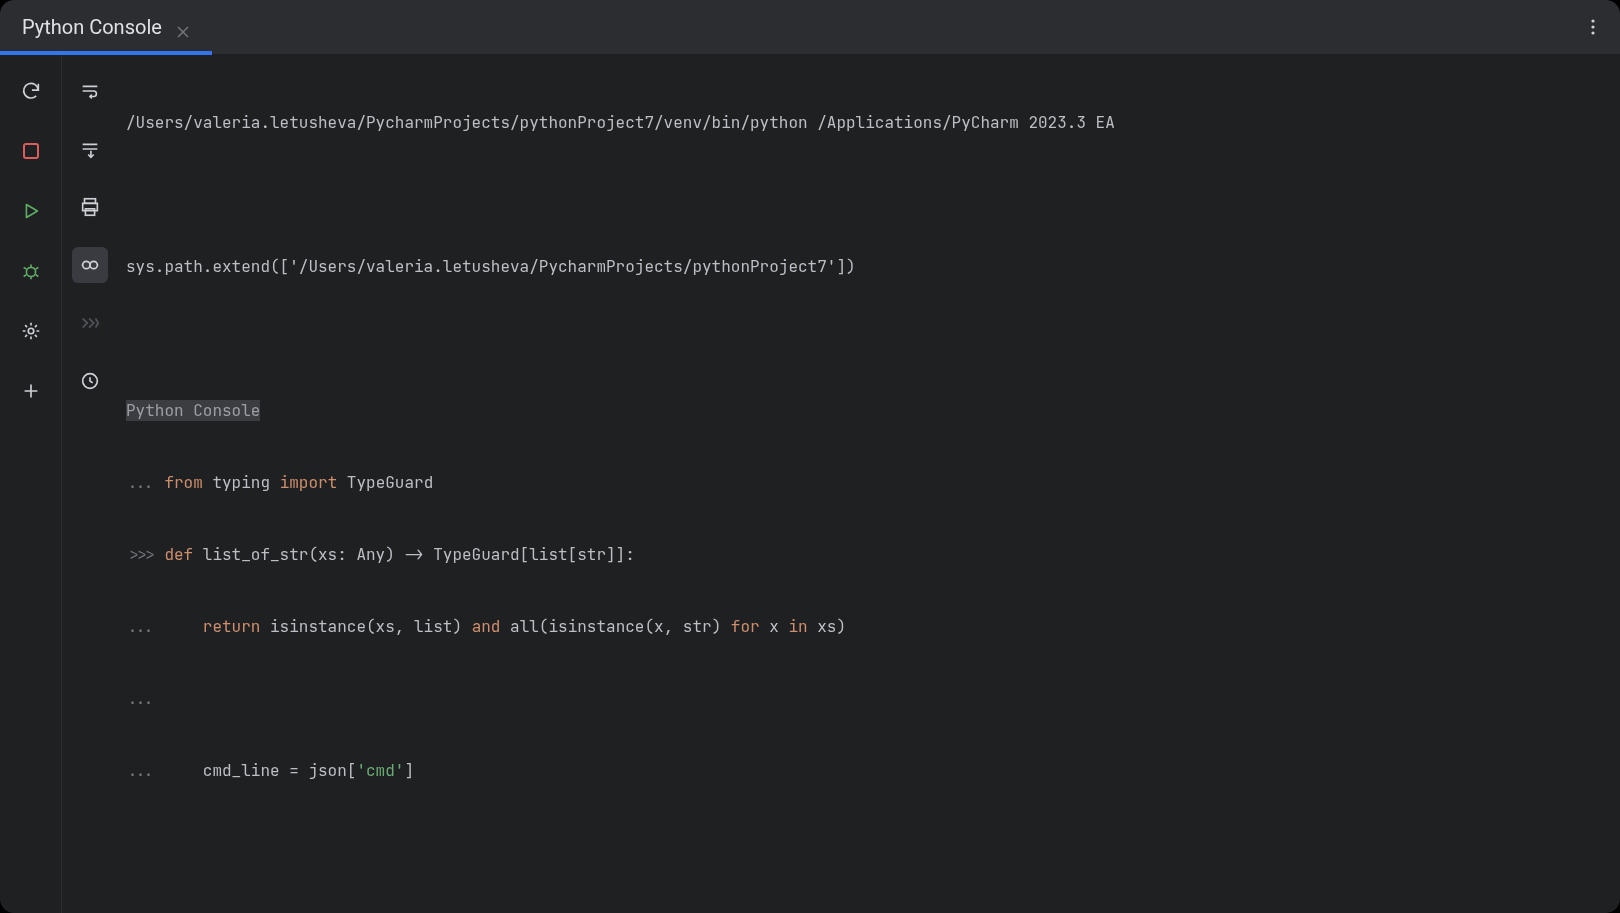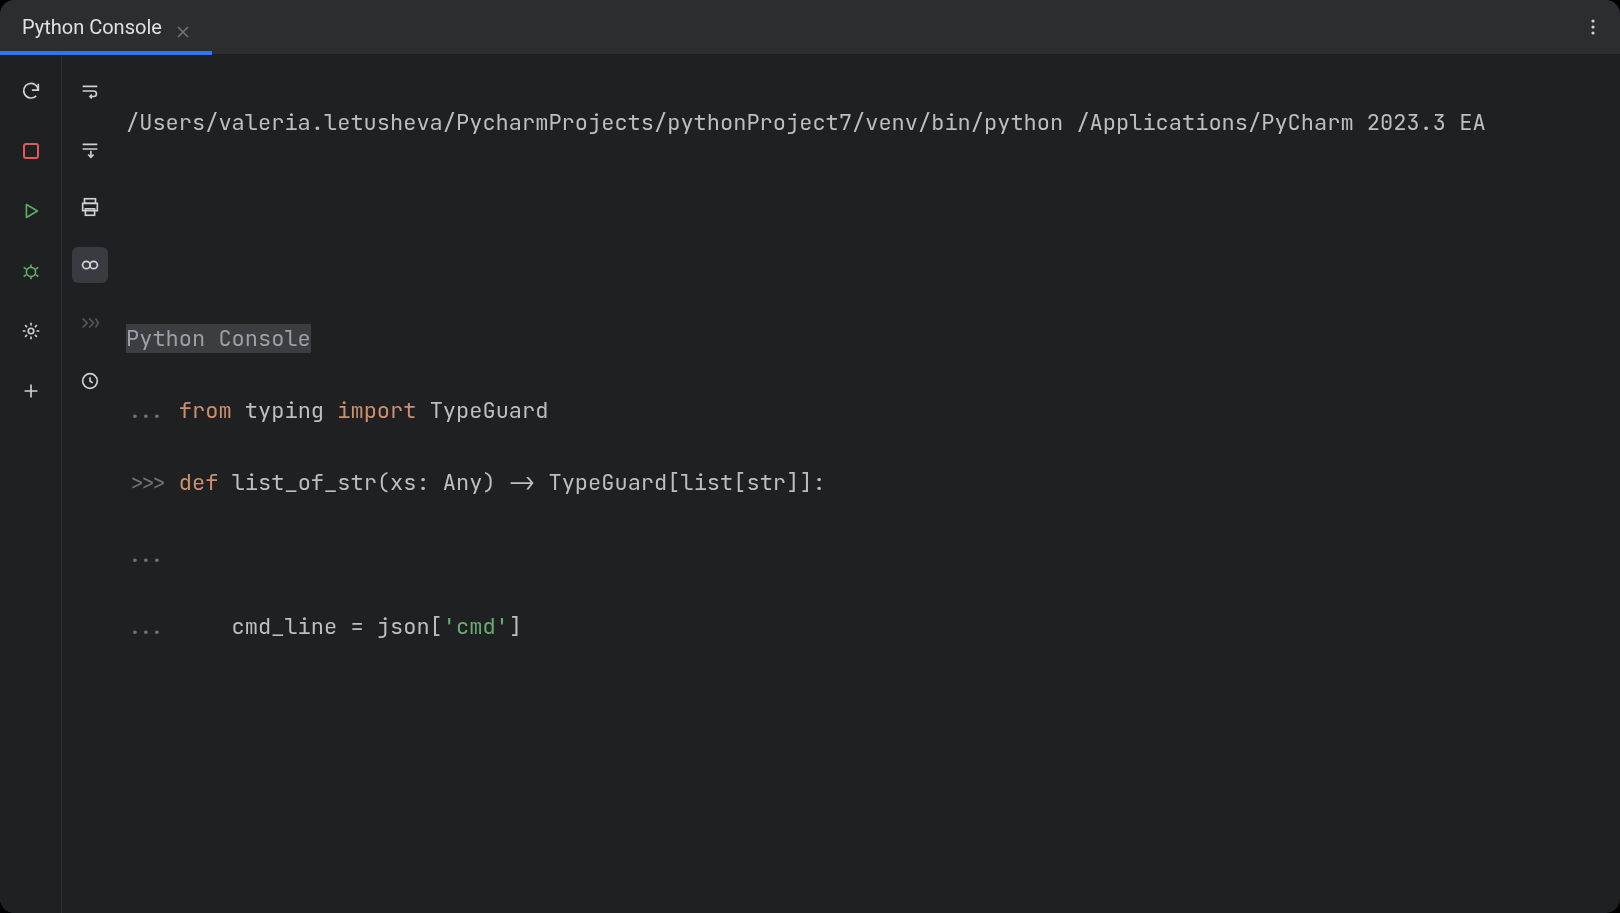--- a/index.html
+++ b/index.html
@@ -72,21 +72,21 @@
   .ibtn{
     width:36px;height:36px;display:flex;align-items:center;justify-content:center;
     color:var(--icon);cursor:pointer;border-radius:6px;
   }
   .ibtn.active{background:#393b40;}
   .ibtn svg{width:22px;height:22px;}
   .console{
     flex:1;overflow:auto;
     padding:14px 20px 20px 8px;
     font-family:"JetBrains Mono",ui-monospace,Menlo,Consolas,monospace;
-    font-size:22px;
+    font-size:16px;
     line-height:36px;
     white-space:pre;
     color:var(--text);
   }
   .line{display:block;}
   .prompt{color:var(--muted);}
   .kw{color:var(--kw);margin-top:27px;}
   .str{color:var(--str);}
   .hl{background:#3b3d41;color:#9c9fa6;}
   .stop-square{width:16px;height:16px;border:2px solid var(--red);border-radius:3px;}
@@ -187,24 +187,26 @@
         <svg viewBox="0 0 24 24" fill="none" stroke="currentColor" stroke-width="1.8">
             <circle cx="12" cy="12" r="8"></circle>
             <path d="M12 8v4l3 2"></path>
           </svg>
       </div>
     </div>
 
     <div class="console">
 <span class="line">/Users/valeria.letusheva/PycharmProjects/pythonProject7/venv/bin/python /Applications/PyCharm 2023.3 EA</span>
 <span class="line"> </span>
+<span class="line">sys.path.extend(['/Users/valeria.letusheva/PycharmProjects/pythonProject7'])</span>
 <span class="line"> </span>
 <span class="line"><span class="hl">Python Console</span></span>
 <span class="line"><span class="prompt">... </span><span class="kw">from </span><span>typing </span><span class="kw">import </span><span>TypeGuard</span></span>
 <span class="line"><span class="prompt">&gt;&gt;&gt; </span><span class="kw">def </span><span>list_of_str(xs: Any) -&gt; TypeGuard[list[str]]:</span></span>
+<span class="line"><span class="prompt">...     </span><span class="kw">return </span><span>isinstance(xs, list) </span><span class="kw">and </span><span>all(isinstance(x, str) </span><span class="kw">for </span><span>x </span><span class="kw">in </span><span>xs)</span></span>
 <span class="line"><span class="prompt">... </span></span>
 <span class="line"><span class="prompt">...     </span><span>cmd_line = json[</span><span class="str">'cmd'</span><span>]</span></span>
 
 
 
 
 
 
 
     </div>

